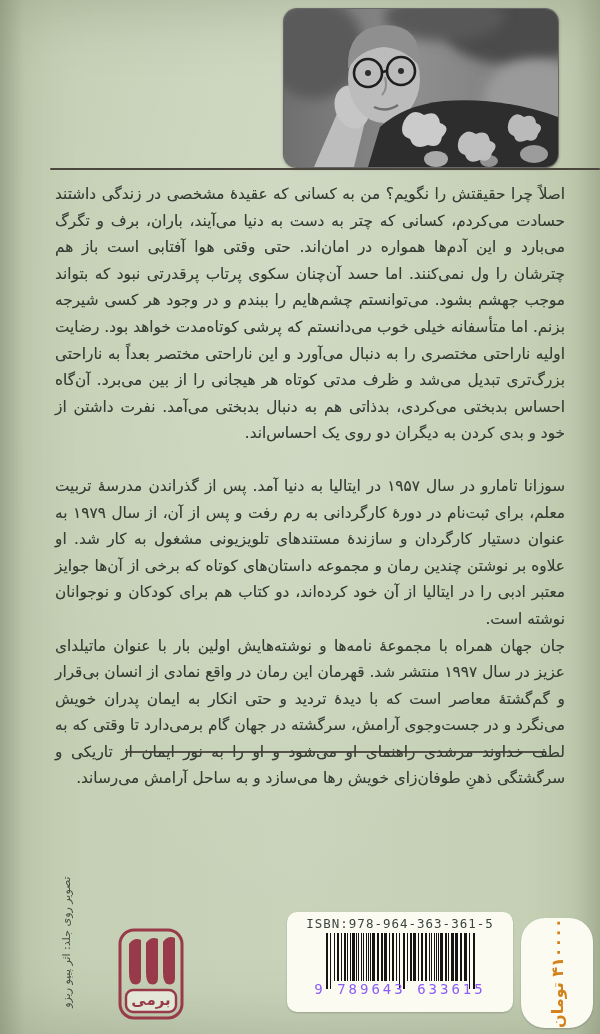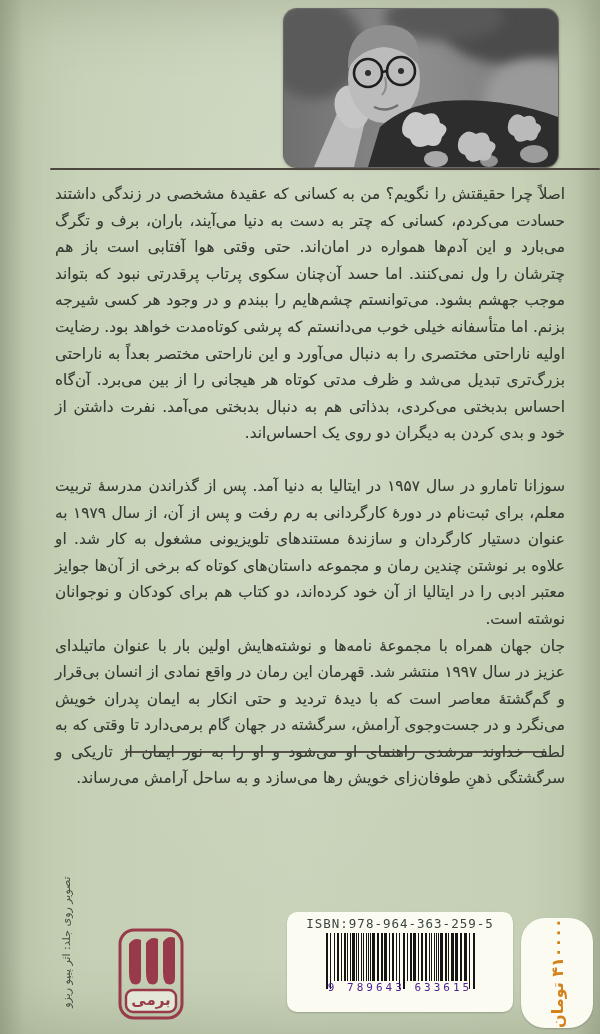--- a/index.html
+++ b/index.html
@@ -61,21 +61,21 @@
     font-size:12.5px; letter-spacing:1px; color:#39453d; line-height:14px;
   }
   .bars{
     margin-top:2px; display:flex; align-items:flex-start; height:56px;
   }
   .bars .bar{background:#141414; height:48px;}
   .bars .bar.guard{height:56px;}
   .barcode-digits{
     margin-top:-8px;
     font-family:"DejaVu Sans Mono", monospace;
-    font-size:11px; letter-spacing:3px; color:#4c1d95;
+    font-size:14px; letter-spacing:3px; color:#8b5cf6;
     background:transparent;
   }
   
   .price-pill{
     position:absolute; left:521px; top:918px; width:72px; height:110px;
     background:#fbfbf2; border-radius:24px;
     box-shadow:0 1px 2px rgba(0,0,0,.2);
   }
   .price-text{
     position:absolute; left:50%; top:50%; white-space:nowrap;
@@ -148,21 +148,21 @@
       <rect x="2" y="2" width="62" height="88" rx="14" fill="none" stroke="#993a4b" stroke-width="3"></rect>
       <path d="M11,16 Q16,9 23,12 L23,50 Q23,58 15,56 Q11,54 11,44 Z" fill="#993a4b"></path>
       <path d="M28,15 Q33,8 40,11 L40,50 Q40,58 32,56 Q28,54 28,44 Z" fill="#993a4b"></path>
       <path d="M45,14 Q50,7 57,10 L57,50 Q57,58 49,56 Q45,54 45,44 Z" fill="#993a4b"></path>
       <rect x="8" y="62" width="50" height="22" rx="7" fill="rgba(255,255,248,0.55)" stroke="#993a4b" stroke-width="2.4"></rect>
     </svg>
     <div class="logo-word" style="color:#993a4b;">برمی</div>
   </div>
 
   <div class="barcode-panel">
-    <div class="isbn-label">ISBN:978-964-363-259-5</div>
+    <div class="isbn-label">ISBN:978-964-363-361-5</div>
     <div class="bars">
         <div class="bar guard" style="width: 2px; margin-right: 2px;"></div>
         <div class="bar guard" style="width: 1px; margin-right: 3px;"></div>
         <div class="bar" style="width: 1px; margin-right: 2px;"></div>
         <div class="bar" style="width: 2px; margin-right: 2px;"></div>
         <div class="bar" style="width: 1px; margin-right: 2px;"></div>
         <div class="bar" style="width: 2px; margin-right: 1px;"></div>
         <div class="bar" style="width: 1px; margin-right: 2px;"></div>
         <div class="bar" style="width: 1px; margin-right: 1px;"></div>
         <div class="bar" style="width: 3px; margin-right: 1px;"></div>

